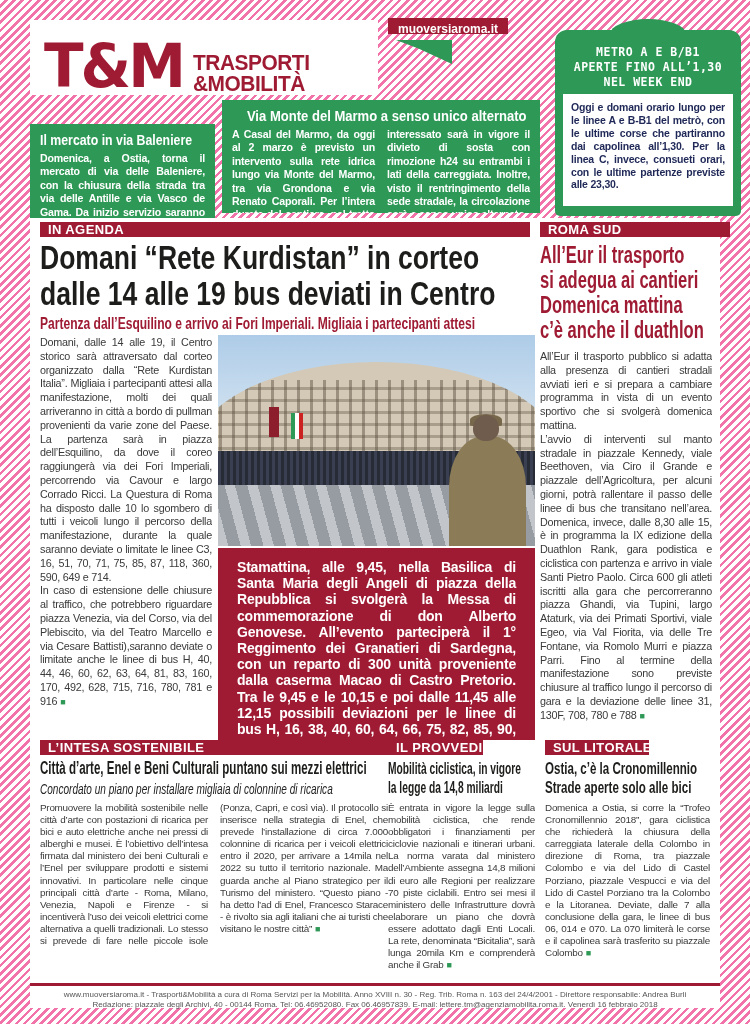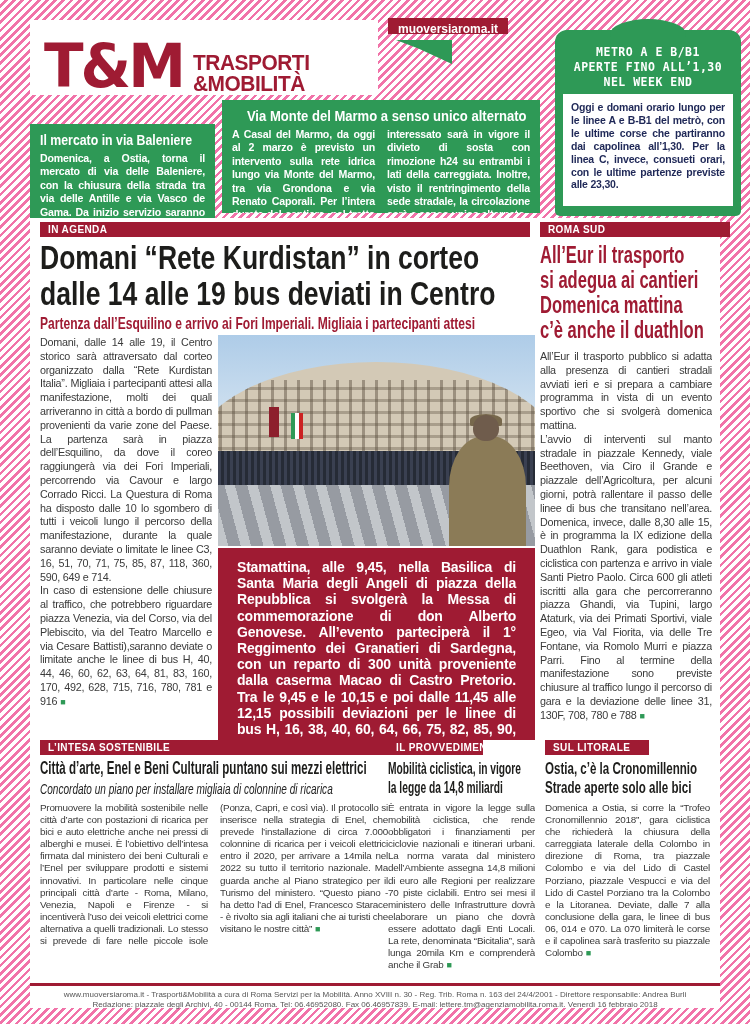--- a/index.html
+++ b/index.html
@@ -21,21 +21,21 @@
   
   .gbox{position:absolute;top:100px;background:#2e9956;color:#fff;box-sizing:border-box;padding:8px 10px;height:113px;overflow:hidden;}
   .gbox1{left:30px;width:185px;margin-top:24px;}
   .gbox2{left:222px;width:318px;}
   .gbox-title{font-weight:bold;font-size:14.5px;white-space:nowrap;transform:scaleX(.85);transform-origin:left;margin-bottom:4px;}
   .gbox2 .gbox-title{text-align:center;transform:scaleX(.9);transform-origin:center;}
   .gbox-body{font-weight:bold;font-size:10.6px;line-height:13.4px;text-align:justify;letter-spacing:-.2px;}
   .gbox2 .gbox-body{column-count:2;column-gap:12px;}
   
   .main{position:absolute;left:30px;top:218px;width:690px;height:790px;background:#fff;}
-  .tag{position:absolute;background:#9f1b33;color:#fff;font-size:10px;font-weight:bold;letter-spacing:.4px;height:15px;line-height:15px;padding:0 8px;box-sizing:border-box;white-space:nowrap;}
+  .tag{position:absolute;background:#9f1b33;color:#fff;font-size:13px;font-weight:bold;letter-spacing:.4px;height:15px;line-height:15px;padding:0 8px;box-sizing:border-box;white-space:nowrap;}
   .tag-inagenda{left:10px;top:4px;width:490px;}
   .tag-romasud{left:510px;top:4px;width:190px;}
   .hline{position:absolute;white-space:nowrap;font-weight:bold;color:#1d1d1b;transform-origin:left;}
   .main-h1{left:10px;font-size:34px;transform:scaleX(.78);line-height:1;}
   .main-sub{position:absolute;left:10px;top:96px;color:#9f1b33;font-weight:bold;font-size:16.5px;white-space:nowrap;transform:scaleX(.73);transform-origin:left;}
   .bodytxt{font-size:10.8px;line-height:13.8px;color:#3a3a3a;text-align:justify;letter-spacing:-.25px;}
   .bodytxt p{margin:0;}
   .left-col{position:absolute;left:10px;top:118px;width:172px;height:404px;overflow:hidden;}
   .end-mark{color:#2e9956;font-size:9px;margin-left:3px;}
   

